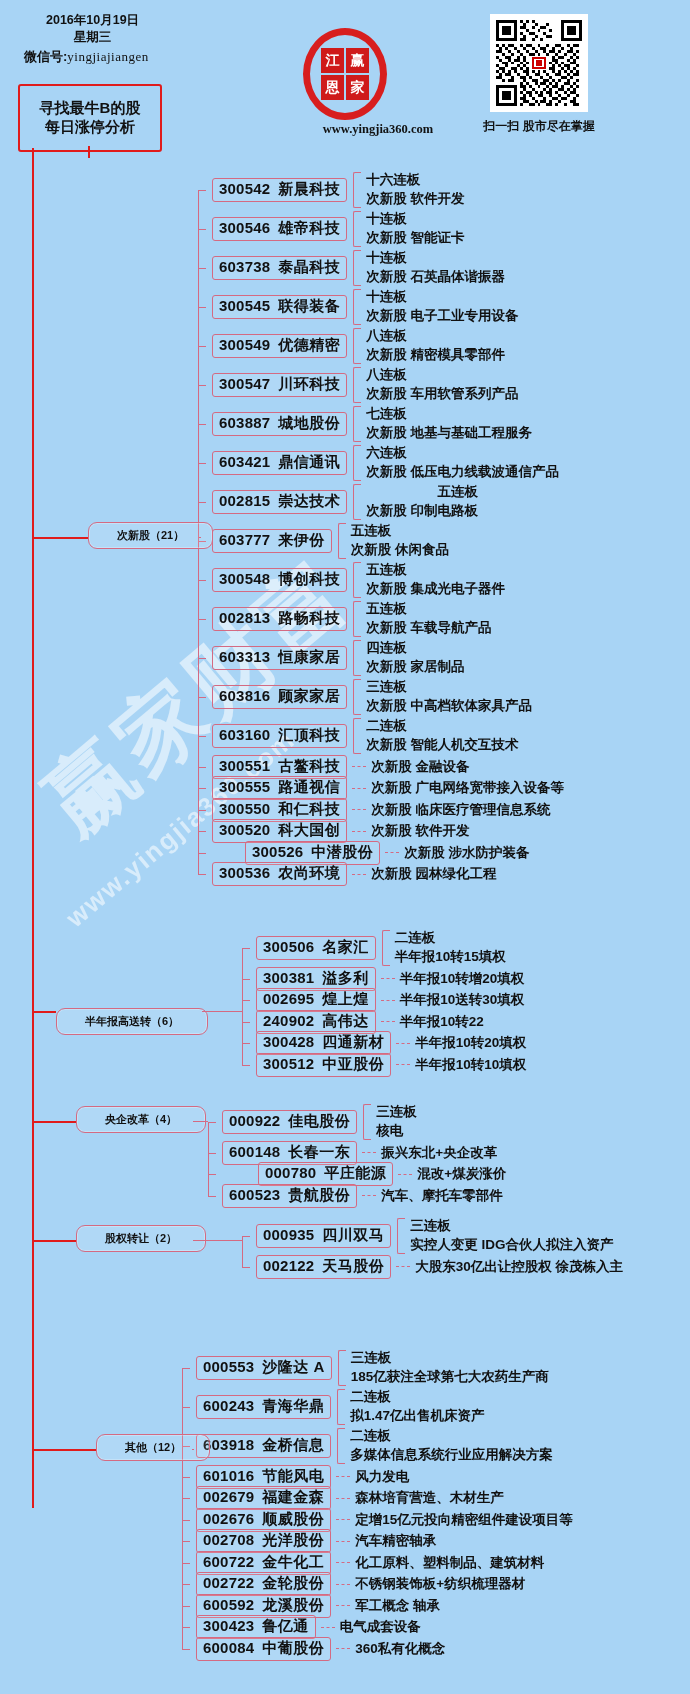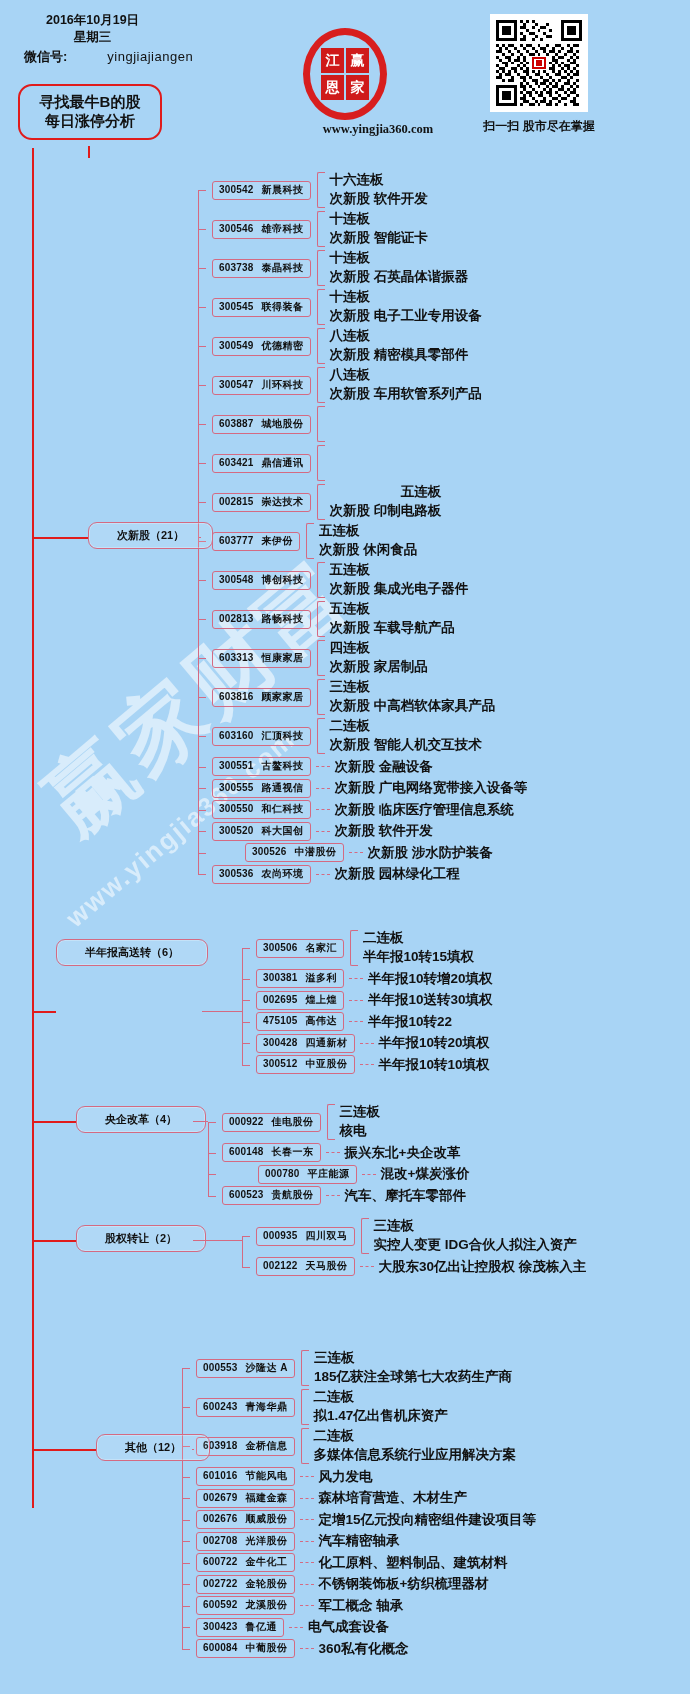--- a/index.html
+++ b/index.html
@@ -17,24 +17,24 @@
       pointer-events:none;white-space:nowrap;user-select:none;}
   .wm1{left:20px;top:770px;font-size:86px;transform:rotate(-40deg);
        transform-origin:left top;letter-spacing:6px;}
   .wm2{left:60px;top:910px;font-size:26px;transform:rotate(-40deg);
        transform-origin:left top;letter-spacing:2px;}
   .wm3{left:360px;top:930px;font-size:25px;color:rgba(255,255,255,.6);}
 
   
   .hdr-date{position:absolute;left:46px;top:12px;font-size:12.5px;font-weight:bold;line-height:1.35;}
   .hdr-wechat{position:absolute;left:24px;top:48px;font-size:13px;font-weight:bold;}
-  .hdr-wechat .mono{font-family:Liberation Sans, sans-serif;font-weight:normal;letter-spacing:.5px;margin-left:40px;}
-
-  .title-box{position:absolute;left:18px;top:84px;width:144px;height:56px;
-    border:2px solid #e01b1b;border-radius:14px;box-sizing:border-box;
+  .hdr-wechat .mono{font-family:Liberation Serif, serif;font-weight:normal;letter-spacing:.5px;}
+
+  .title-box{position:absolute;left:18px;top:84px;width:144px;height:68px;
+    border:2px solid #e01b1b;border-radius:3px;box-sizing:border-box;
     display:flex;align-items:center;justify-content:center;}
   .title-box .t{font-size:15px;font-weight:bold;line-height:1.25;text-align:center;}
 
   
   .logo{position:absolute;left:303px;top:28px;width:84px;height:92px;}
   .logo .ring{position:absolute;left:0;top:0;width:84px;height:92px;
     border:7px solid #d81e1e;border-radius:50%;box-sizing:border-box;}
   .logo .ring:after{content:"";position:absolute;left:-4px;top:-4px;right:-4px;bottom:-4px;
     border:2px solid rgba(216,30,30,.45);border-radius:50%;}
   .logo .grid{position:absolute;left:18px;top:20px;width:48px;height:52px;
@@ -58,21 +58,21 @@
 
   
   .cat{position:absolute;border:1px solid #d46a82;border-radius:9px;
     background:rgba(255,255,255,.10);
     font-size:11px;font-weight:bold;padding:5px 28px;white-space:nowrap;
     box-shadow:0 0 0 1px rgba(255,255,255,.25) inset;}
 
   
   .row{position:absolute;display:flex;align-items:center;white-space:nowrap;}
   .chip{border:1px solid #d46a82;border-radius:3px;padding:1px 6px 2px 6px;
-    background:rgba(255,255,255,.10);font-size:10px;font-weight:bold;
+    background:rgba(255,255,255,.10);font-size:15px;font-weight:bold;
     display:flex;gap:8px;align-items:baseline;}
   .chip .code{font-family:"Liberation Sans","DejaVu Sans",sans-serif;letter-spacing:.2px;}
   .chip .nm{letter-spacing:.5px;}
   .dash{width:14px;height:0;border-top:1px dashed #d46a82;margin:0 5px;}
   .desc{font-size:13.5px;font-weight:bold;line-height:1.38;}
   .desc .l1{display:block;}
   .desc .l2{display:block;}
   .desc-one{font-size:13.5px;font-weight:bold;}
 
   
@@ -409,27 +409,35 @@
           <span class="l1">八连板</span>
           <span class="l2">次新股 车用软管系列产品</span>
         </div>
       </div>
       <div class="row" style="left: 212px; top: 406px; height: 36px;">
         <div class="chip">
           <span class="code">603887</span>
           <span class="nm">城地股份</span>
         </div>
         <div class="brk" style="margin-left: 6px;"></div>
+        <div class="desc">
+          <span class="l1">七连板</span>
+          <span class="l2">次新股 地基与基础工程服务</span>
+        </div>
       </div>
       <div class="row" style="left: 212px; top: 445px; height: 36px;">
         <div class="chip">
           <span class="code">603421</span>
           <span class="nm">鼎信通讯</span>
         </div>
         <div class="brk" style="margin-left: 6px;"></div>
+        <div class="desc">
+          <span class="l1">六连板</span>
+          <span class="l2">次新股 低压电力线载波通信产品</span>
+        </div>
       </div>
       <div class="row" style="left: 212px; top: 484px; height: 36px; text-align: right;">
         <div class="chip">
           <span class="code">002815</span>
           <span class="nm">崇达技术</span>
         </div>
         <div class="brk" style="margin-left: 6px;"></div>
         <div class="desc">
           <span class="l1">五连板</span>
           <span class="l2">次新股 印制电路板</span>
@@ -596,21 +604,21 @@
       <div class="row" style="left: 256px; top: 990.5px; height: 19px;">
         <div class="chip">
           <span class="code">002695</span>
           <span class="nm">煌上煌</span>
         </div>
         <div class="dash"></div>
         <div class="desc-one">半年报10送转30填权</div>
       </div>
       <div class="row" style="left: 256px; top: 1012px; height: 19px;">
         <div class="chip">
-          <span class="code">475105</span>
+          <span class="code">240902</span>
           <span class="nm">高伟达</span>
         </div>
         <div class="dash"></div>
         <div class="desc-one">半年报10转22</div>
       </div>
       <div class="row" style="left: 256px; top: 1033.5px; height: 19px;">
         <div class="chip">
           <span class="code">300428</span>
           <span class="nm">四通新材</span>
         </div>
@@ -625,21 +633,21 @@
         <div class="dash"></div>
         <div class="desc-one">半年报10转10填权</div>
       </div>
       <div class="rail" style="left: 242px; top: 948px; height: 116.5px;"></div>
       <div class="tick" style="left: 242px; top: 948px;"></div>
       <div class="tick" style="left: 242px; top: 979px;"></div>
       <div class="tick" style="left: 242px; top: 1000px;"></div>
       <div class="tick" style="left: 242px; top: 1022px;"></div>
       <div class="tick" style="left: 242px; top: 1043px;"></div>
       <div class="tick" style="left: 242px; top: 1065px;"></div>
-      <div class="cat" style="left: 56px; top: 939px; text-align: right;">半年报高送转（6）</div>
+      <div class="cat" style="left: 56px; top: 1008px; text-align: right;">半年报高送转（6）</div>
       <div class="cat-stub" style="left: 33px; top: 1011px; width: 23px;"></div>
       <div class="tick" style="left: 202px; top: 1011px; width: 40px;"></div>
       <div class="row" style="left: 222px; top: 1104px; height: 36px;">
         <div class="chip">
           <span class="code">000922</span>
           <span class="nm">佳电股份</span>
         </div>
         <div class="brk" style="margin-left: 6px;"></div>
         <div class="desc">
           <span class="l1">三连板</span>

